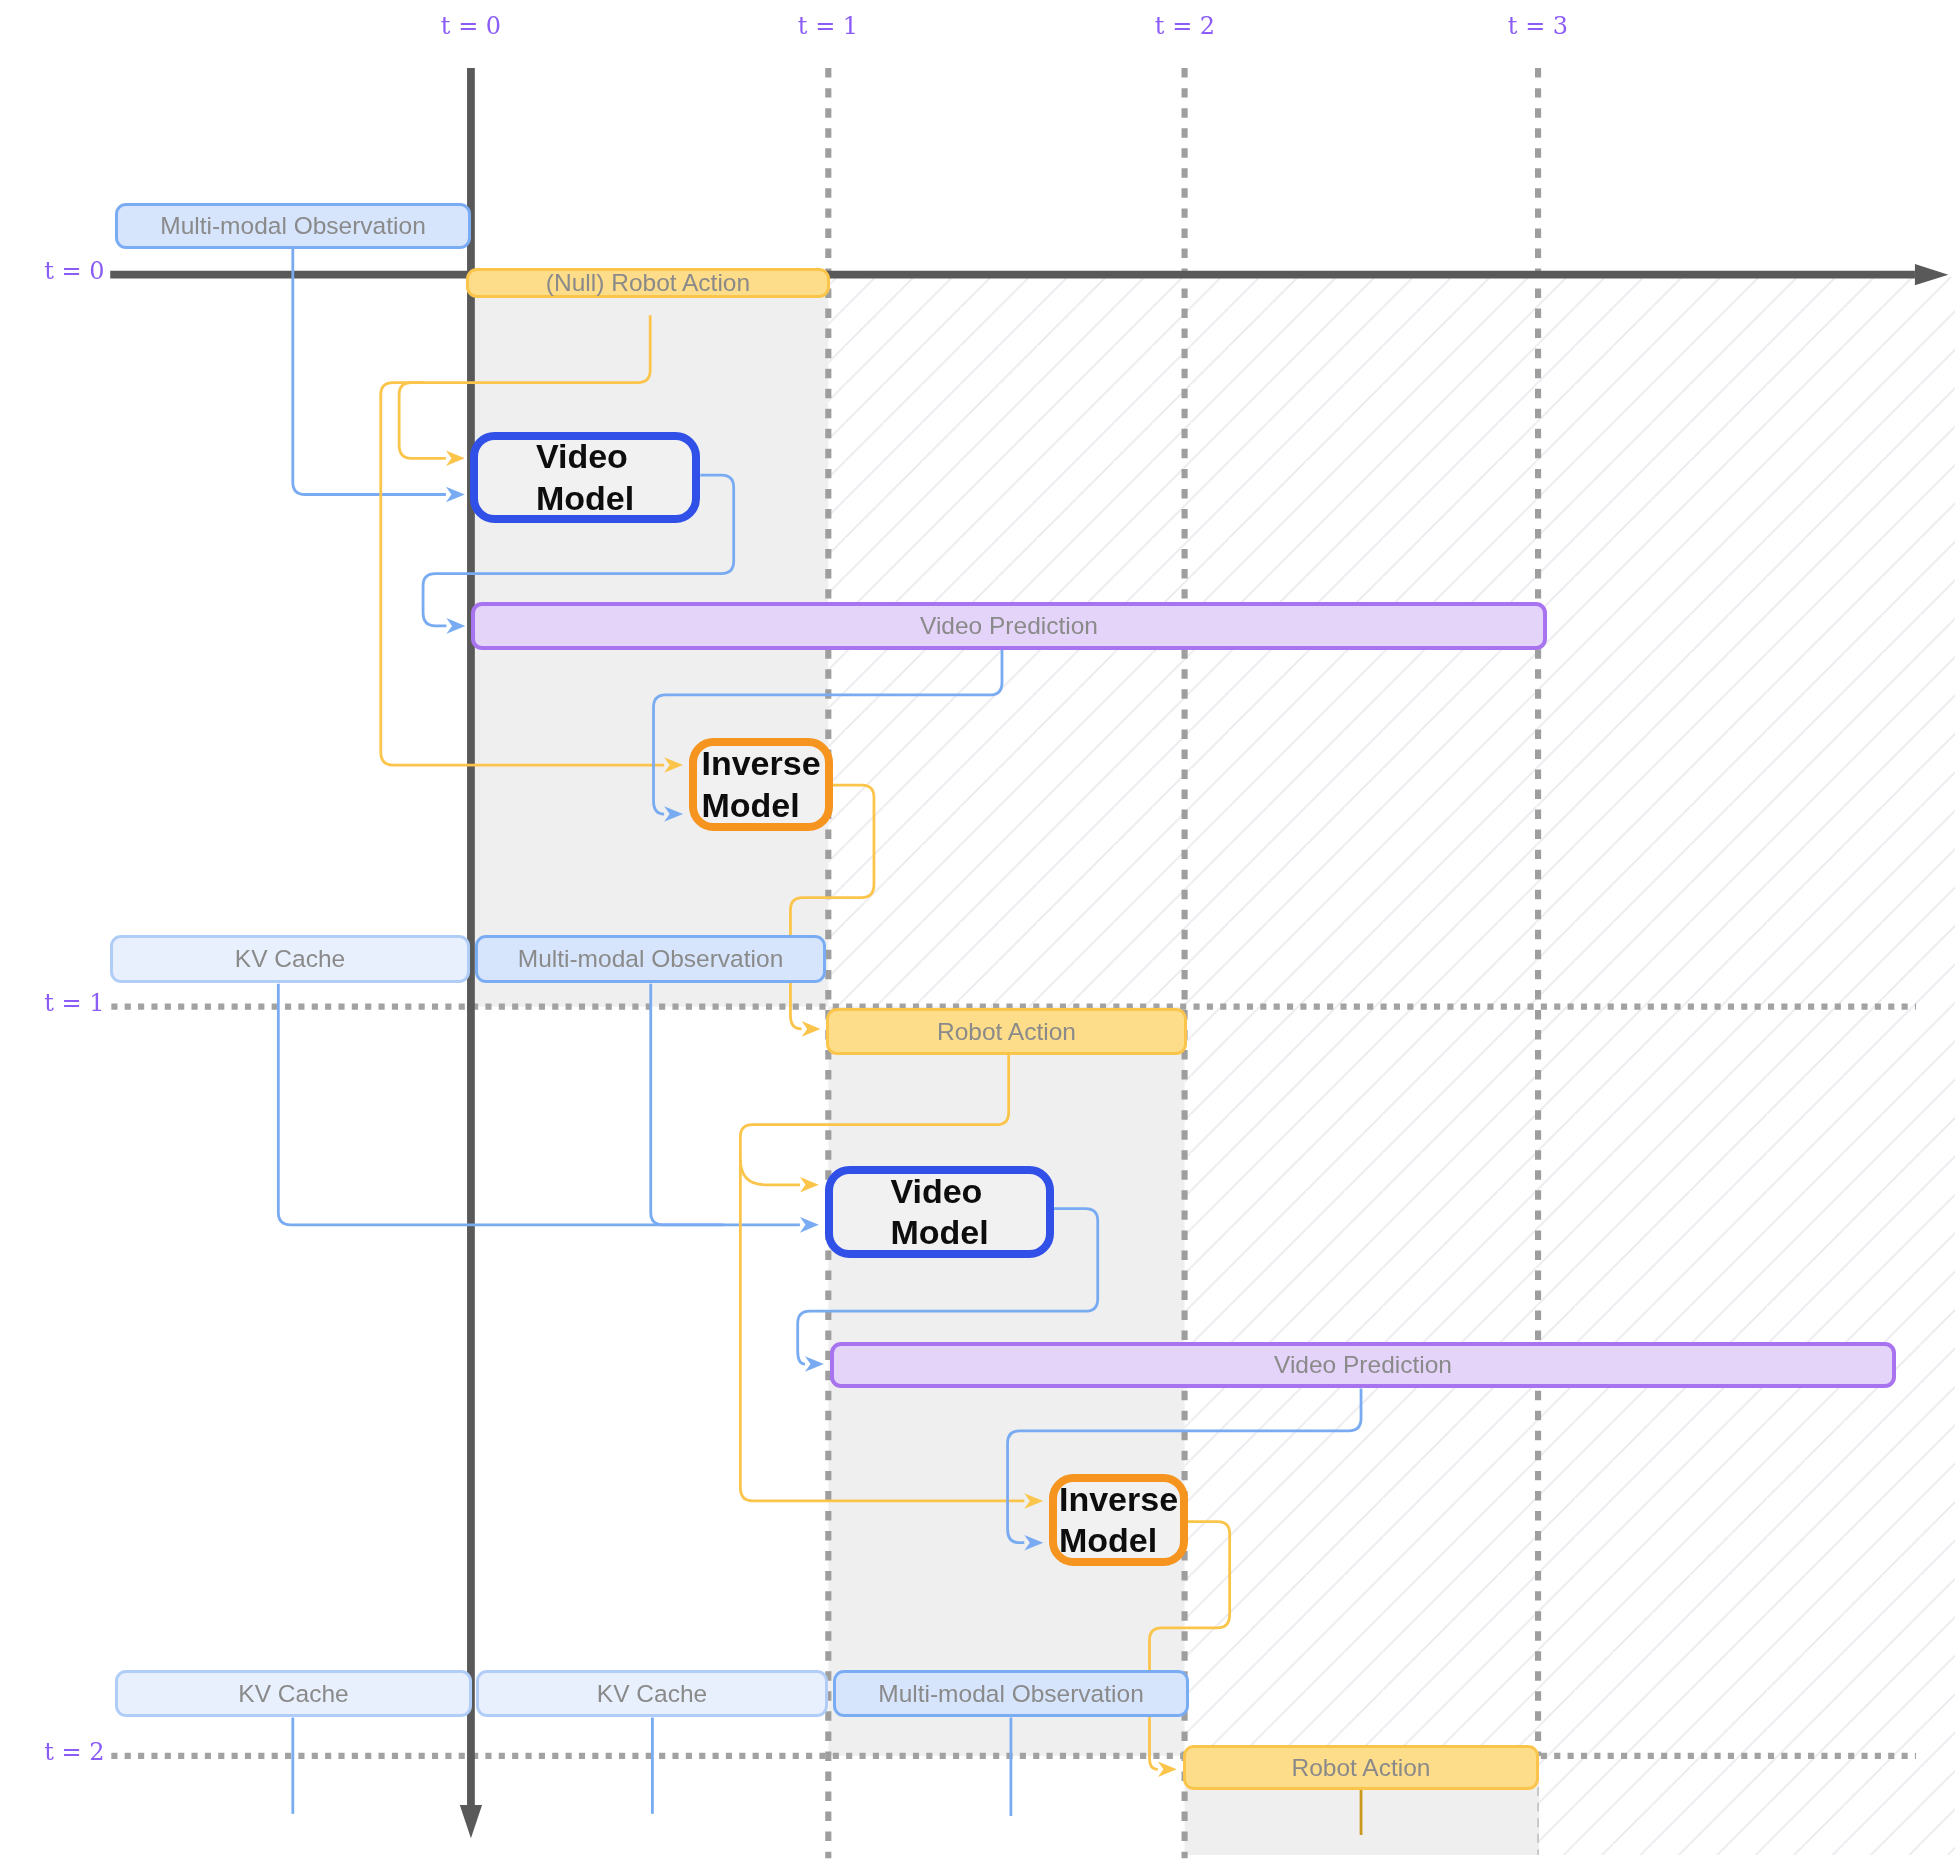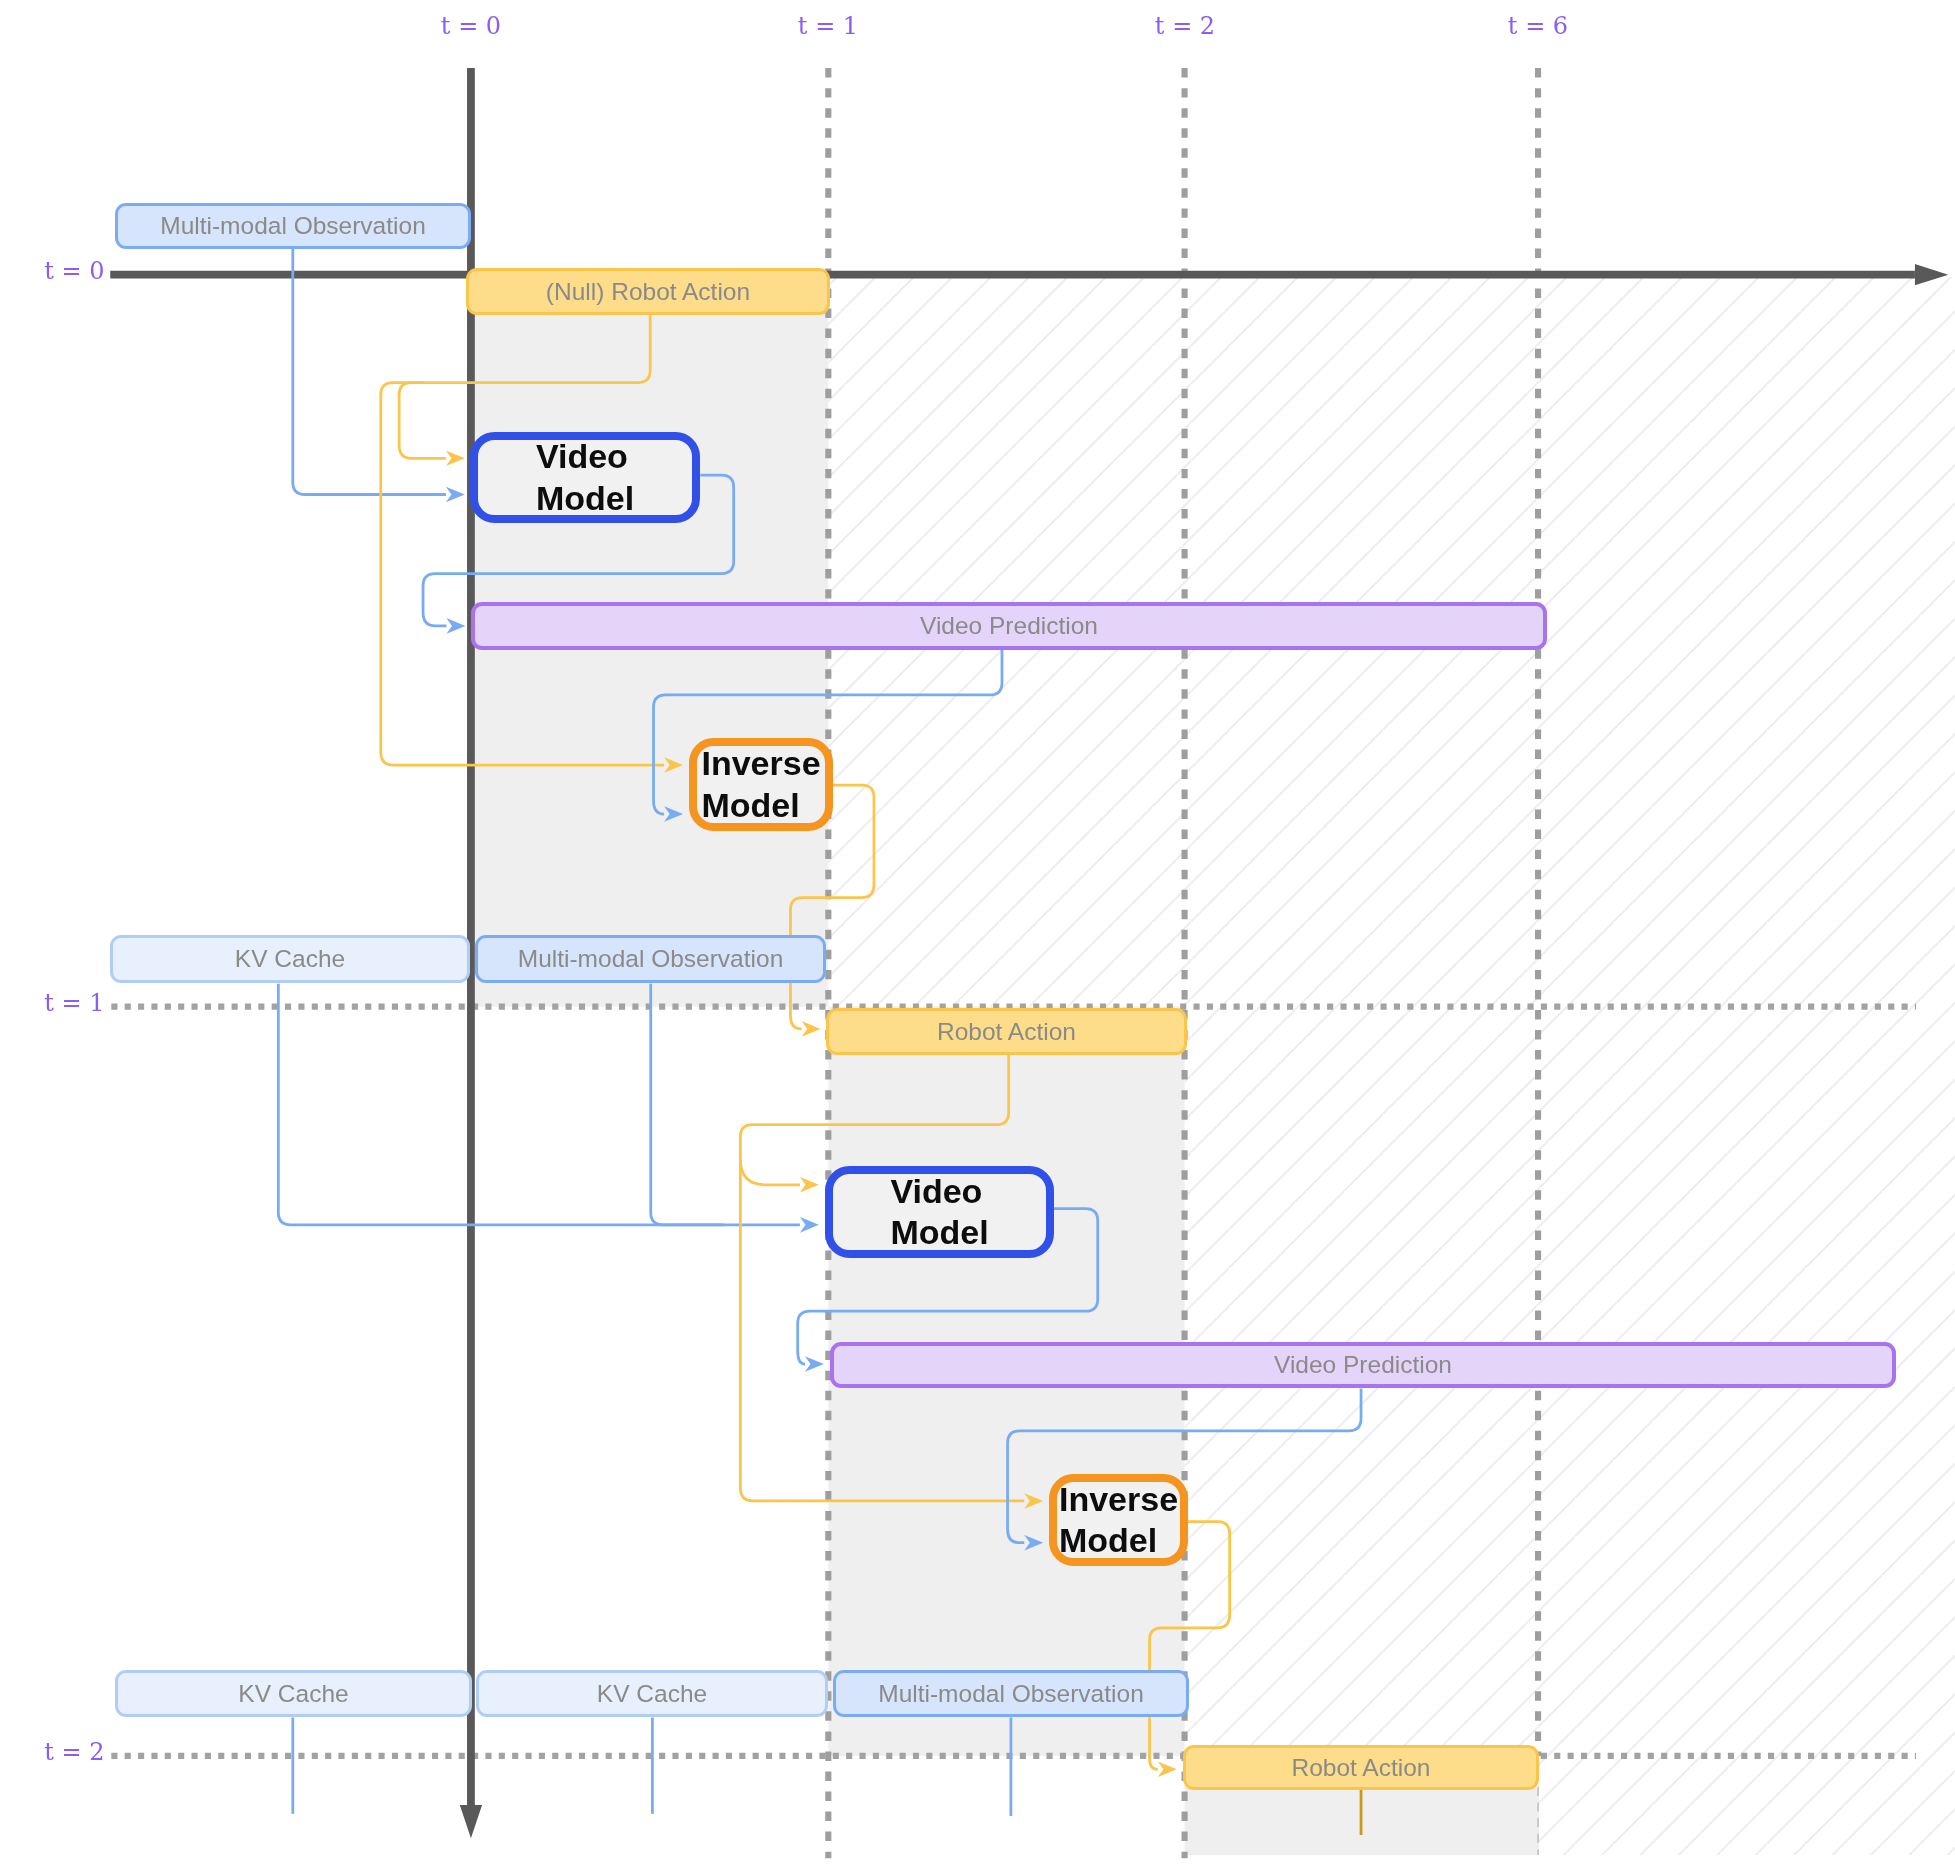--- a/index.html
+++ b/index.html
@@ -98,28 +98,28 @@
 
   <path class="lb" d="M526,3085 V3258"></path>
   <path class="lb" d="M1172,3085 V3258"></path>
   <path class="lb" d="M1816,3085 V3262"></path>
   <path class="lg" d="M2445,3215 V3296"></path>
 </svg>
 
 <div class="axis-label top-label" style="left:410px">t = 0</div>
 <div class="axis-label top-label" style="left:767px">t = 1</div>
 <div class="axis-label top-label" style="left:1124px">t = 2</div>
-<div class="axis-label top-label" style="left:1477px">t = 6</div>
+<div class="axis-label top-label" style="left:1477px">t = 3</div>
 
 <div class="axis-label left-label" style="top:257px">t = 0</div>
 <div class="axis-label left-label" style="top:989px">t = 1</div>
 <div class="axis-label left-label" style="top:1738px">t = 2</div>
 
 <div class="box obs" style="left:115px;top:203px;width:356px;height:46px">Multi-modal Observation</div>
-<div class="box action" style="left:466px;top:268px;width:364px;height:47px">(Null) Robot Action</div>
+<div class="box action" style="left:466px;top:268px;width:364px;height:30px">(Null) Robot Action</div>
 <div class="box model vm" style="left:470px;top:432px;width:230px;height:91px">Video
 Model</div>
 <div class="box vp" style="left:471px;top:602px;width:1076px;height:48px">Video Prediction</div>
 <div class="box model im" style="left:689px;top:738px;width:144px;height:93px">Inverse
 Model</div>
 
 <div class="box kv" style="left:110px;top:935px;width:360px;height:48px">KV Cache</div>
 <div class="box obs" style="left:475px;top:935px;width:351px;height:48px">Multi-modal Observation</div>
 <div class="box action" style="left:826px;top:1008px;width:361px;height:47px">Robot Action</div>
 <div class="box model vm" style="left:825px;top:1166px;width:229px;height:92px">Video

